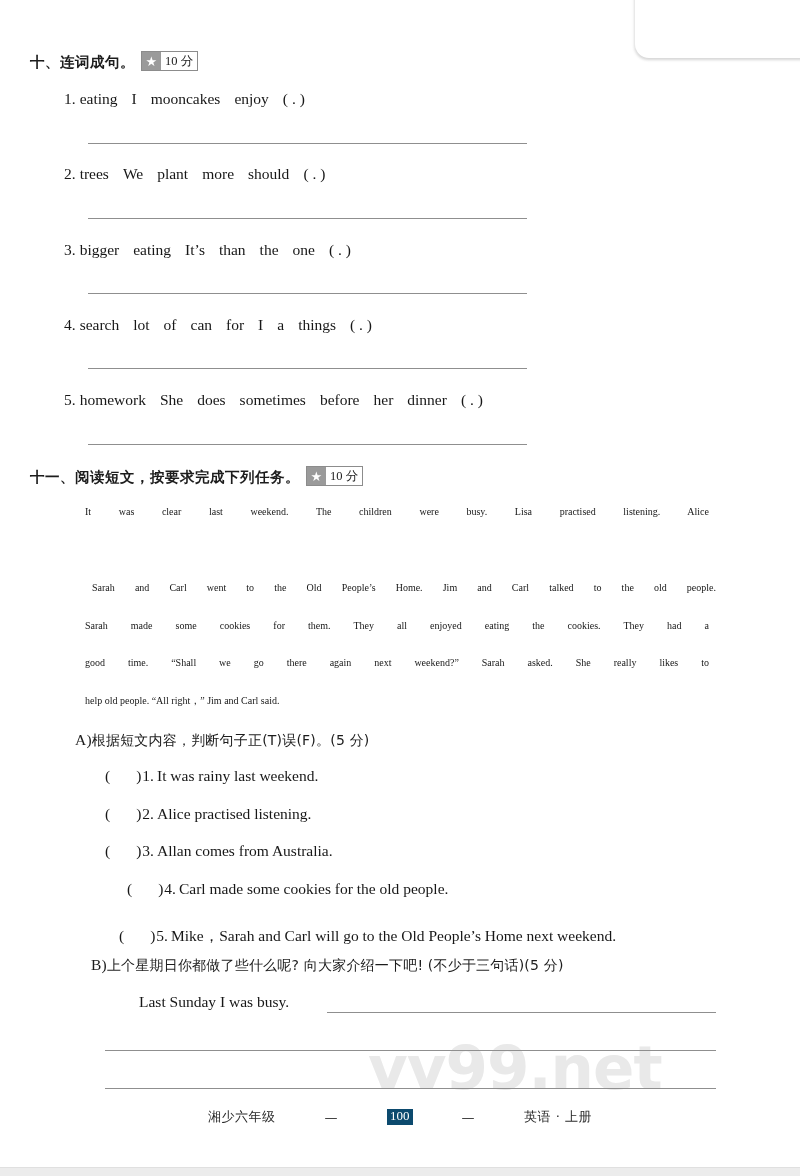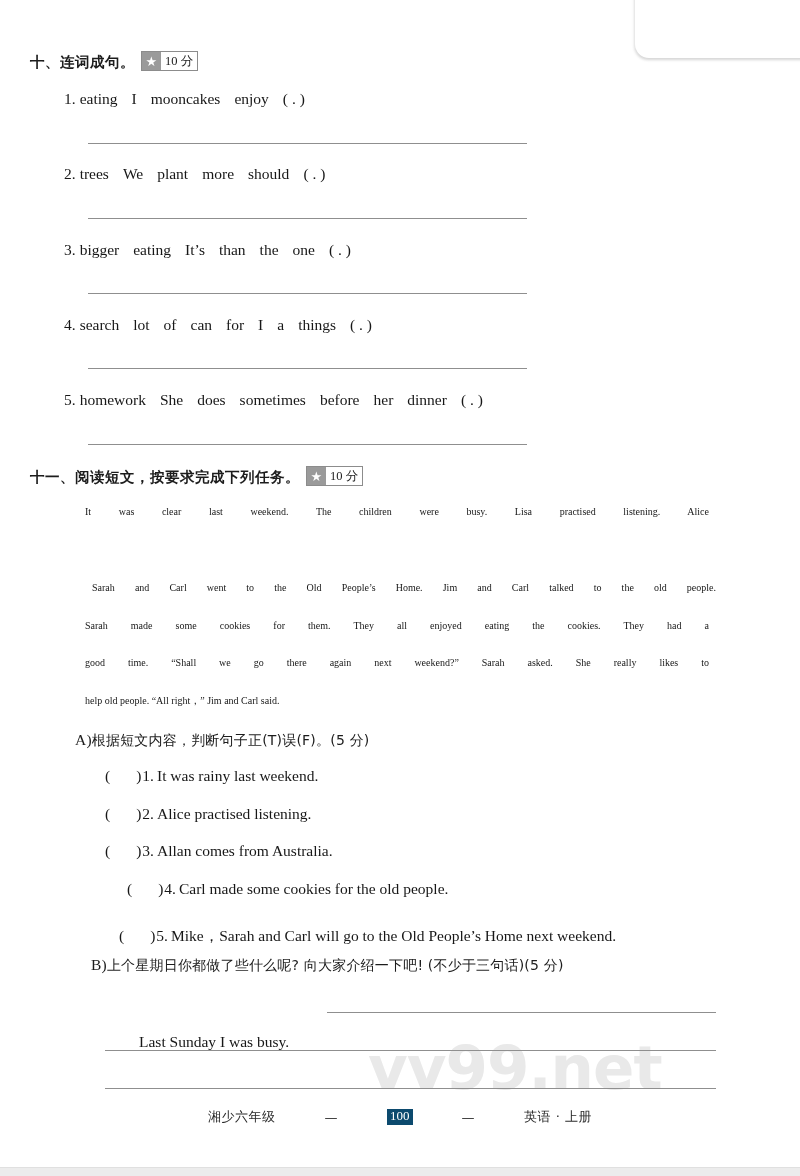--- a/index.html
+++ b/index.html
@@ -271,21 +271,21 @@
     <span class="tf-paren">(<span class="tf-gap"></span>)</span><span class="tf-num">4.</span><span>Carl made some cookies for the old people.</span>
   </div>
   <div class="tf-item" style="left:119px; top:918px;margin-top:8px;">
     <span class="tf-paren">(<span class="tf-gap"></span>)</span><span class="tf-num">5.</span><span>Mike，Sarah and Carl will go to the Old People’s Home next weekend.</span>
   </div>
 
   <div class="sub-instruction" style="left:75px; top:956px;margin-left:16px;">
     <span class="lead">B)</span><span>上个星期日你都做了些什么呢? 向大家介绍一下吧! (不少于三句话)(5 分)</span>
   </div>
 
-  <div id="writing-prompt" style="left:139px; top:993px;margin-top:40px;">Last Sunday I was busy.</div>
+  <div id="writing-prompt" style="left:139px; top:993px;">Last Sunday I was busy.</div>
   <div class="answer-line" style="left:327px; top:1012px; width:389px;"></div>
   <div class="answer-line" style="left:105px; top:1050px; width:611px;"></div>
   <div class="answer-line" style="left:105px; top:1088px; width:611px;"></div>
 
   <div id="footer">
     <span class="f-left">湘少六年级</span>
     <span class="dash">—</span>
     <span class="pagebox">100</span>
     <span class="dash">—</span>
     <span class="f-right">英语 · 上册</span>

